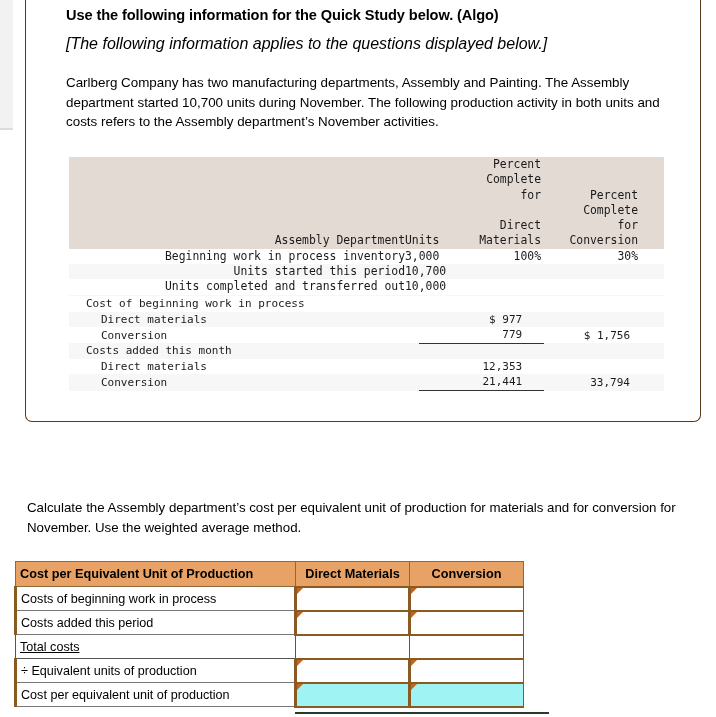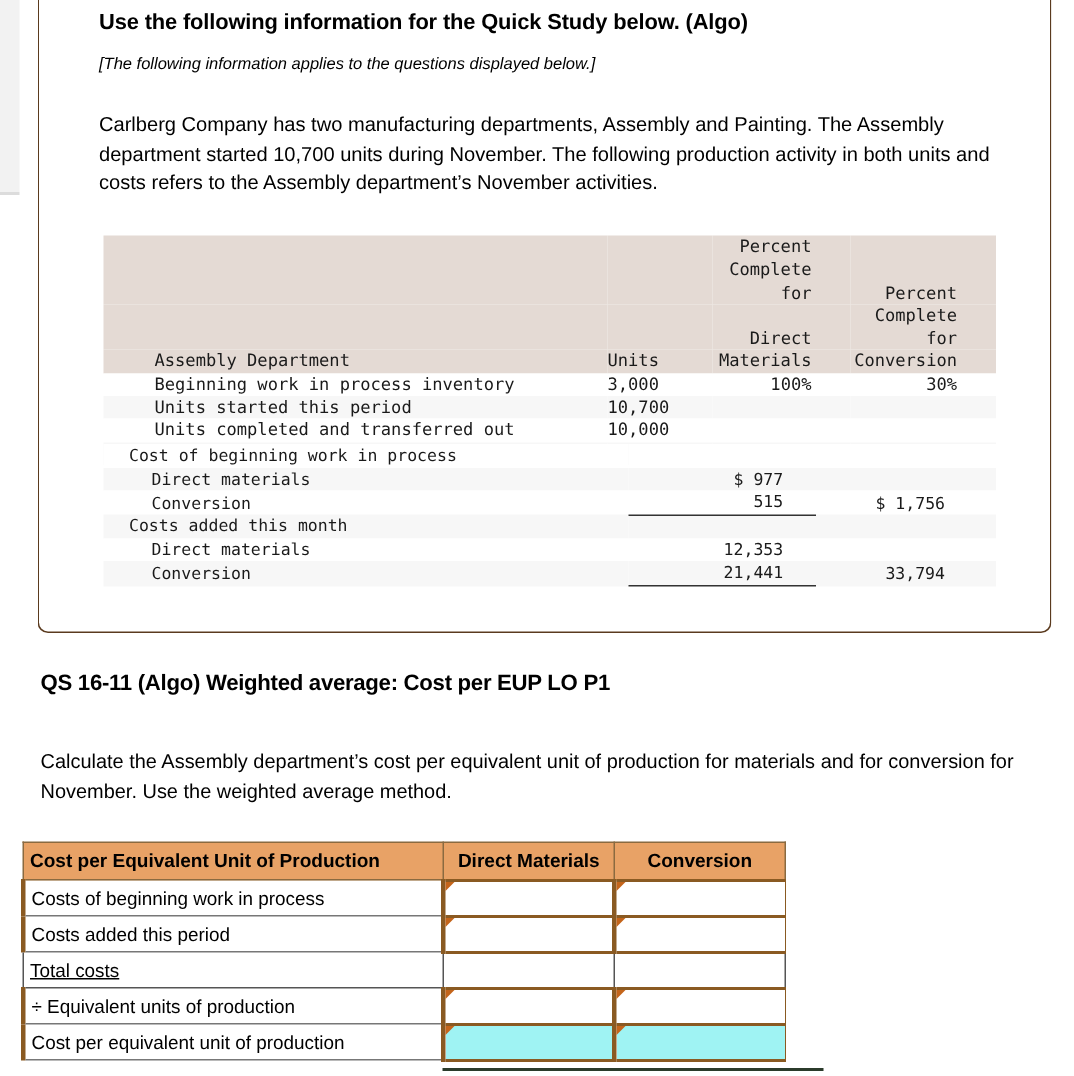--- a/index.html
+++ b/index.html
@@ -37,39 +37,39 @@
 
   .info-inner { position: absolute; left: 0; top: 0; right: 0; bottom: 0; }
 
   .q-title {
     position: absolute; left: 40px; top: 16px; width: 600px;
     font-size: 14.6px; font-weight: bold; letter-spacing: -0.1px;
     line-height: 18px;
   }
   .q-sub {
     position: absolute; left: 40px; top: 45px; width: 600px;
-    font-size: 11px; font-style: italic; line-height: 17px;
+    font-size: 16px; font-style: italic; line-height: 17px;
   }
   .q-body {
     position: absolute; left: 40px; top: 83px; width: 615px;
     font-size: 13.4px; line-height: 19.5px;
   }
 
   
   .mono-table {
     position: absolute; left: 43px; top: 167px;
     width: 595px;
     font-family: "DejaVu Sans Mono", "Liberation Mono", monospace;
     font-size: 11.4px;
     line-height: 15.3px;
     color: #1a1a1a;
   }
   .mono-table table { border-collapse: collapse; width: 100%; }
   .mono-table td, .mono-table th { padding: 0; font-weight: normal; vertical-align: bottom; }
-  .mono-table .c-label { width: 336px; padding-left: 34px; text-align: left; white-space: pre; }
+  .mono-table .c-label { width: 336px; padding-left: 34px; text-align: right; white-space: pre; }
   .mono-table .c-units { width: 70px; text-align: left; padding-right: 20px; }
   .mono-table .c-mat   { width: 92px; text-align: right; padding-right: 26px; }
   .mono-table .c-conv  { width: 97px; text-align: right; padding-right: 26px; }
   .mono-table tr.hdr td { background: #e4dad4; }
   .mono-table tr.stripe td { background: #f7f7f7; }
   .mono-table tr.plain td { background: #ffffff; }
 
   
   .cost-table {
     position: absolute; left: 43px; top: 306px;
@@ -210,21 +210,21 @@
                 <td class="c-a"></td>
                 <td class="c-b"></td>
               </tr>
               <tr class="stripe">
                 <td class="c-label ind">Direct materials</td>
                 <td class="c-a">$ 977</td>
                 <td class="c-b"></td>
               </tr>
               <tr class="plain">
                 <td class="c-label ind">Conversion</td>
-                <td class="c-a ul">515</td>
+                <td class="c-a ul">779</td>
                 <td class="c-b">$ 1,756</td>
               </tr>
               <tr class="stripe">
                 <td class="c-label">Costs added this month</td>
                 <td class="c-a"></td>
                 <td class="c-b"></td>
               </tr>
               <tr class="plain">
                 <td class="c-label ind">Direct materials</td>
                 <td class="c-a">12,353</td>
@@ -234,21 +234,20 @@
                 <td class="c-label ind">Conversion</td>
                 <td class="c-a ul">21,441</td>
                 <td class="c-b">33,794</td>
               </tr>
             </tbody>
         </table>
       </div>
     </div>
   </div>
 
-  <div class="qs-heading">QS 16-11 (Algo) Weighted average: Cost per EUP LO P1</div>
   <div class="qs-prompt">Calculate the Assembly department’s cost per equivalent unit of production for materials and for conversion for November. Use the weighted average method.</div>
 
   <div class="ans-wrap">
     <table class="ans-table">
       <colgroup>
           <col class="c1">
           <col class="c2">
           <col class="c3">
         </colgroup>
       <thead>

